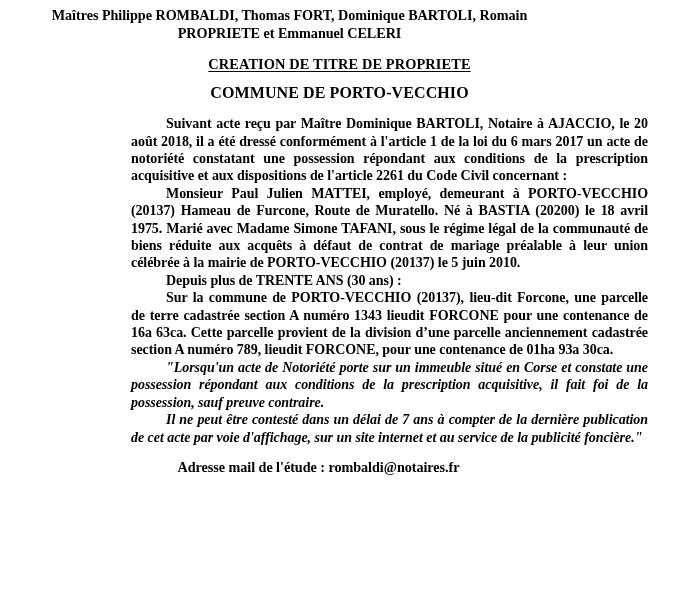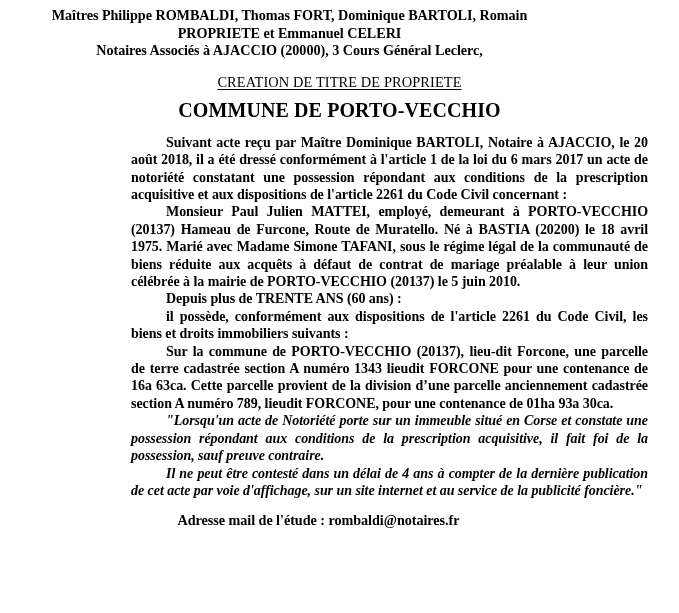--- a/index.html
+++ b/index.html
@@ -60,30 +60,30 @@
     padding-right: 22px;
   }
 
   .title-wrap {
     margin-left: -131px;
     margin-right: -31px;
     text-align: center;
   }
   .doc-title {
     display: inline-block;
-    font-weight: normal;
+    font-weight: bold;
     font-size: 14.4px;
     line-height: 17px;
     text-decoration: underline;
     text-underline-offset: 2px;
     letter-spacing: 0.1px;
   }
   .commune {
     font-weight: bold;
-    font-size: 20px;
+    font-size: 16px;
     line-height: 17px;
     text-align: center;
     letter-spacing: 0.1px;
   }
 
   .sp-title   { height: 13px; }
   .sp-commune { height: 11px; }
   .sp-body    { height: 13px; }
   .sp-mail    { height: 13px; }
 
@@ -99,42 +99,40 @@
   }
 </style>
 </head>
 <body>
 
 <div class="page">
 
   <div class="hdr-wrap">
     <div class="hdr">Maîtres Philippe ROMBALDI, Thomas FORT, Dominique BARTOLI, Romain</div>
     <div class="hdr">PROPRIETE et Emmanuel CELERI</div>
-    <div class="hdr">Notaires Associés à AJACCIO (20000), 3 Cours Général Leclerc,</div>
   </div>
 
   <div class="sp-title"></div>
 
   <div class="title-wrap">
     <span class="doc-title">CREATION DE TITRE DE PROPRIETE</span>
   </div>
 
   <div class="sp-commune"></div>
 
   <div class="title-wrap">
     <span class="commune">COMMUNE DE PORTO-VECCHIO</span>
   </div>
 
   <div class="sp-body"></div>
 
   <p class="blk indent">Suivant acte reçu par Maître Dominique BARTOLI, Notaire à AJACCIO, le 20 août 2018, il a été dressé conformément à l'article 1 de la loi du 6 mars 2017 un acte de notoriété constatant une possession répondant aux conditions de la prescription acquisitive et aux dispositions de l'article 2261 du Code Civil concernant :</p>
   <p class="blk indent">Monsieur Paul Julien MATTEI, employé, demeurant à PORTO-VECCHIO (20137) Hameau de Furcone, Route de Muratello. Né à BASTIA (20200) le 18 avril 1975. Marié avec Madame Simone TAFANI, sous le régime légal de la communauté de biens réduite aux acquêts à défaut de contrat de mariage préalable à leur union célébrée à la mairie de PORTO-VECCHIO (20137) le 5 juin 2010.</p>
-  <p class="blk indent">Depuis plus de TRENTE ANS (60 ans) :</p>
-  <p class="blk indent">il possède, conformément aux dispositions de l'article 2261 du Code Civil, les biens et droits immobiliers suivants :</p>
+  <p class="blk indent">Depuis plus de TRENTE ANS (30 ans) :</p>
   <p class="blk indent">Sur la commune de PORTO-VECCHIO (20137), lieu-dit Forcone, une parcelle de terre cadastrée section A numéro 1343 lieudit FORCONE pour une contenance de 16a 63ca. Cette parcelle provient de la division d’une parcelle anciennement cadastrée section A numéro 789, lieudit FORCONE, pour une contenance de 01ha 93a 30ca.</p>
   <p class="blk indent italic">"Lorsqu'un acte de Notoriété porte sur un immeuble situé en Corse et constate une possession répondant aux conditions de la prescription acquisitive, il fait foi de la possession, sauf preuve contraire.</p>
-  <p class="blk indent italic">Il ne peut être contesté dans un délai de 4 ans à compter de la dernière publication de cet acte par voie d'affichage, sur un site internet et au service de la publicité foncière."</p>
+  <p class="blk indent italic">Il ne peut être contesté dans un délai de 7 ans à compter de la dernière publication de cet acte par voie d'affichage, sur un site internet et au service de la publicité foncière."</p>
 
   <div class="sp-mail"></div>
 
   <div class="mail-line">Adresse mail de l'étude : rombaldi@notaires.fr</div>
 
 </div>
 
 </body></html>

